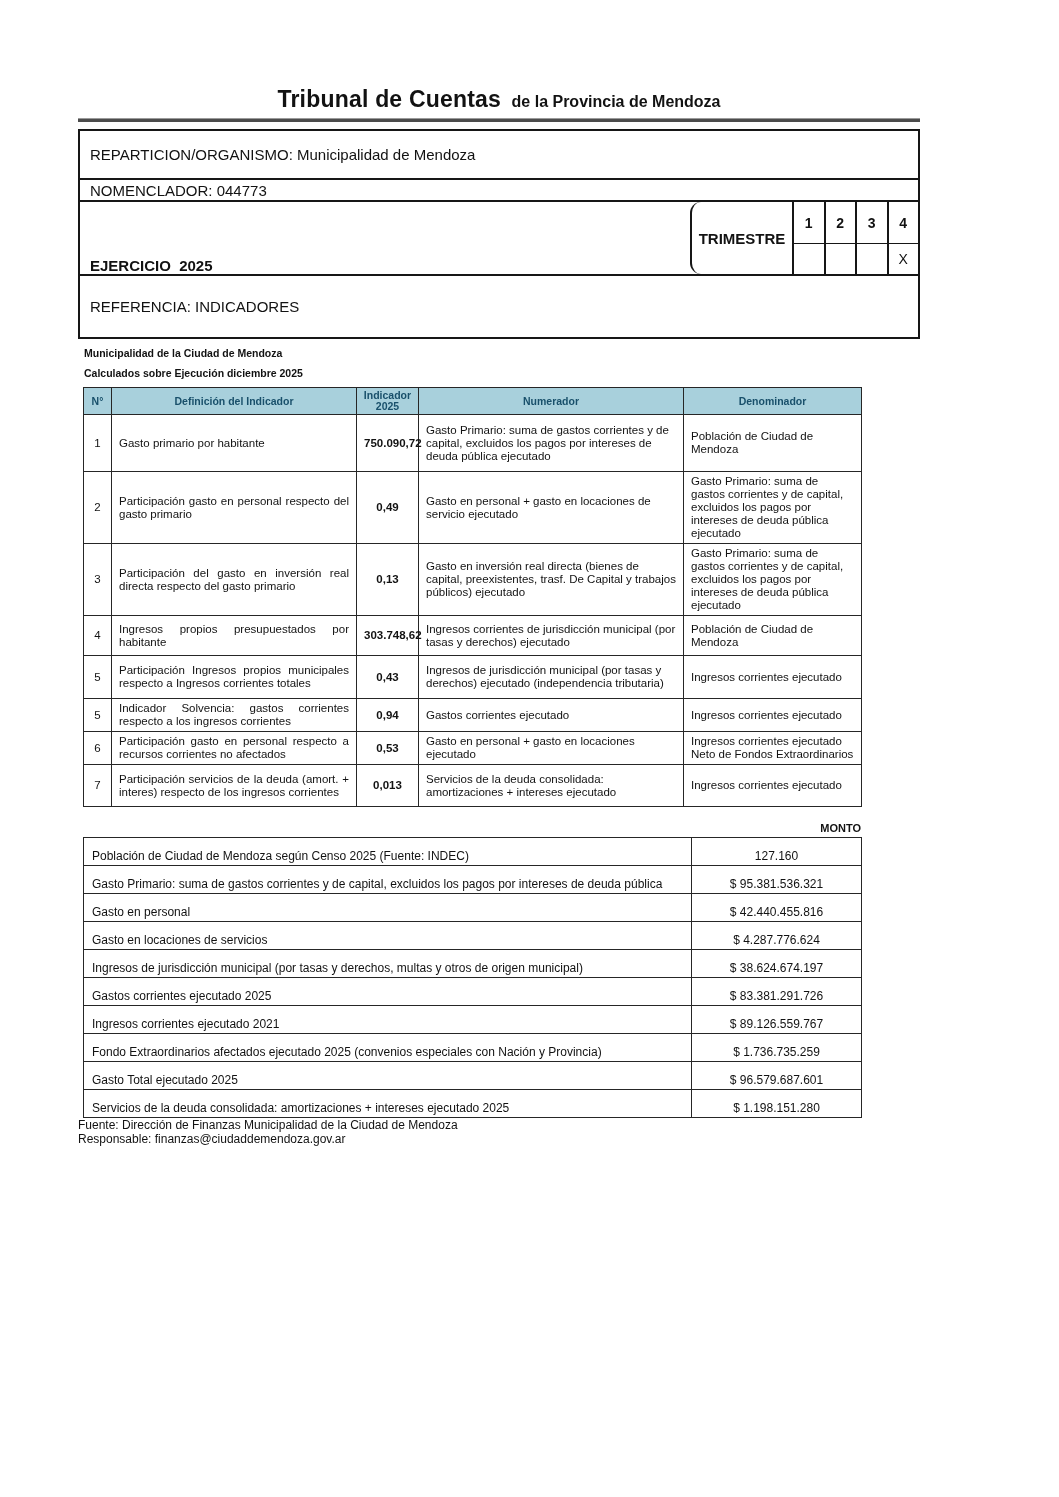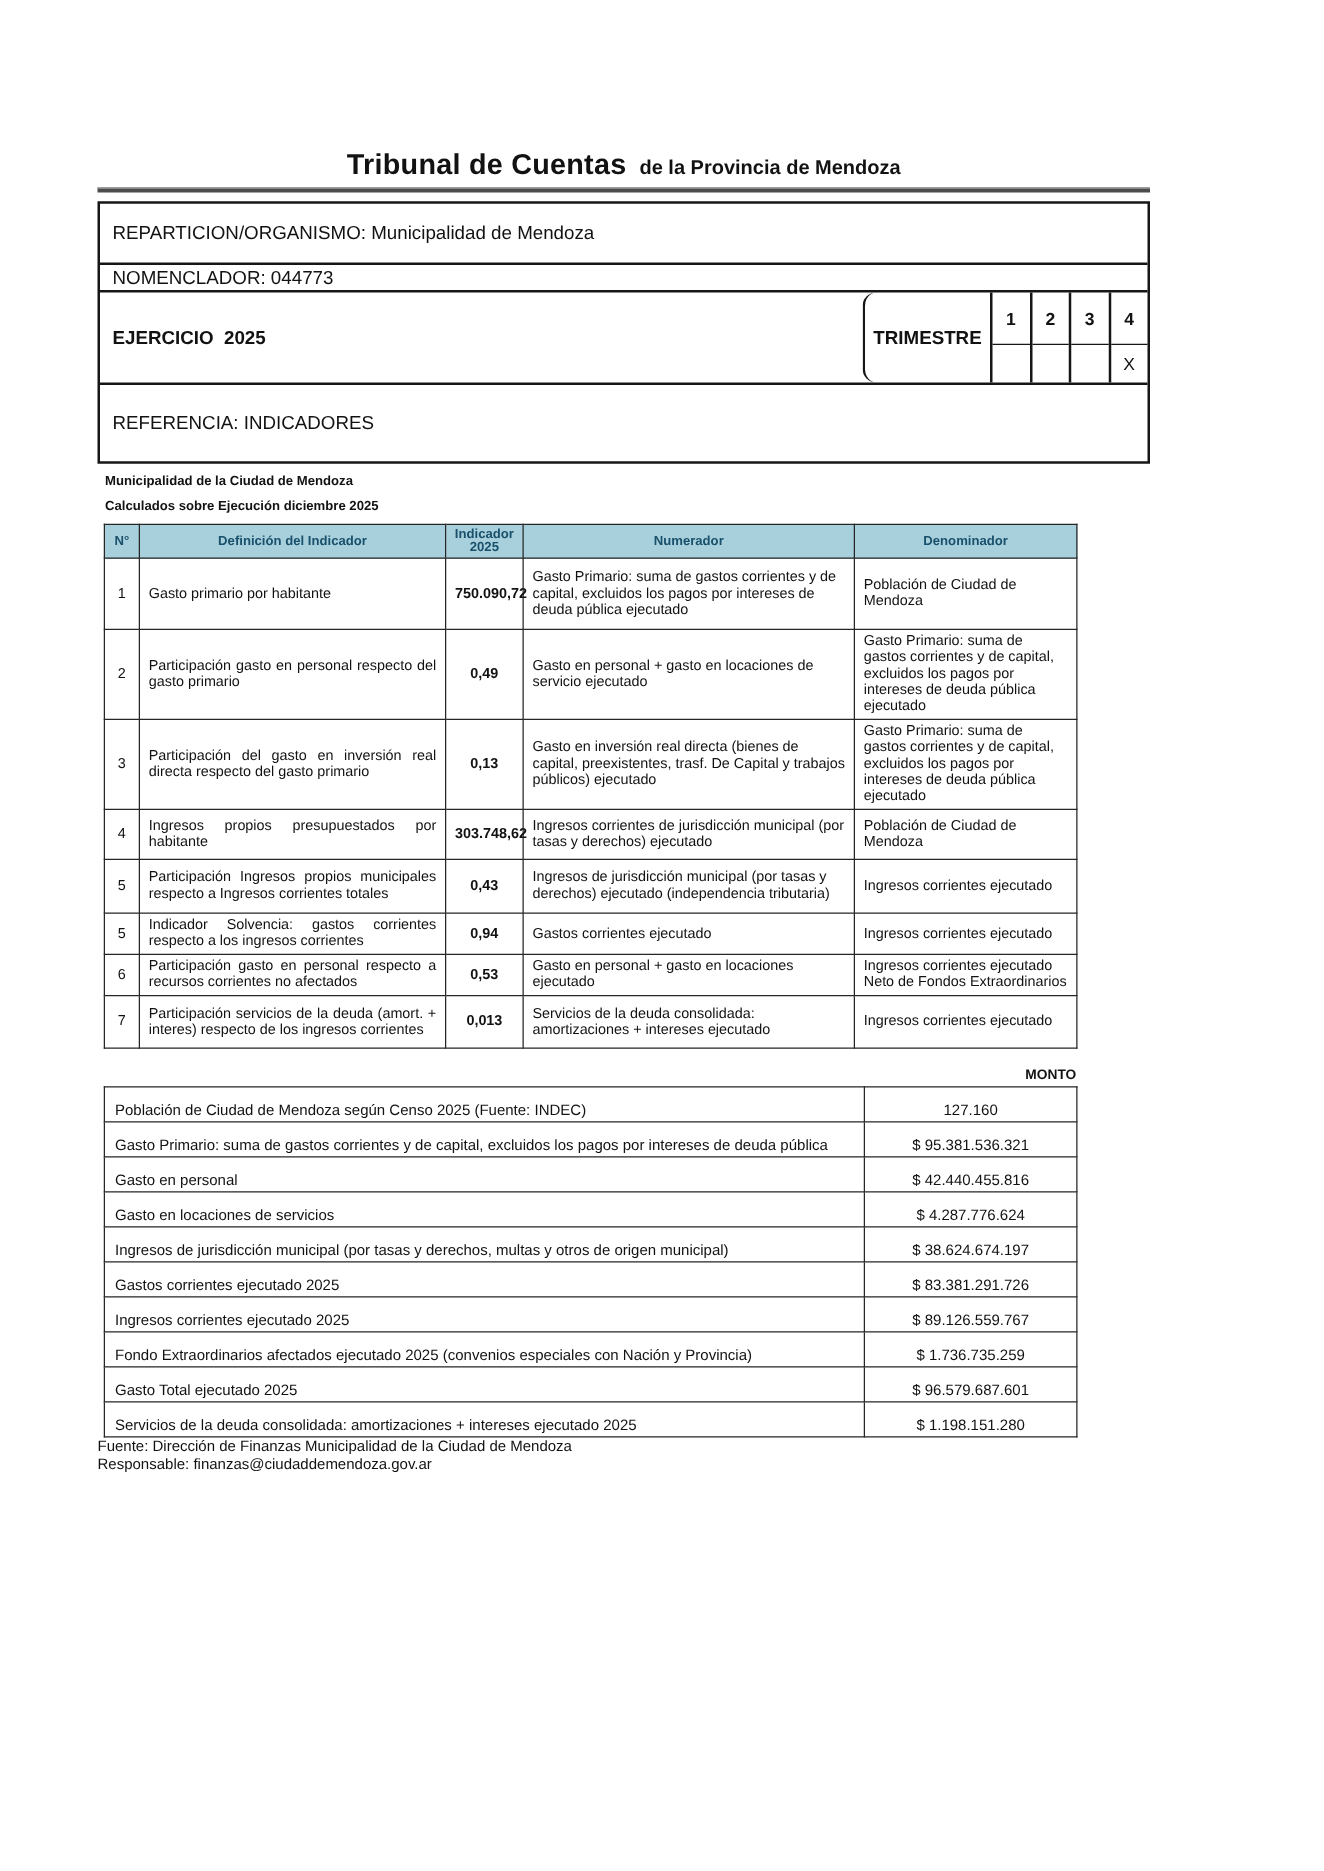--- a/index.html
+++ b/index.html
@@ -4,32 +4,32 @@
 <style>
   html, body { margin:0; padding:0; background:#ffffff; }
   body {
     width:1059px; height:1497px; overflow:hidden;
     font-family:"Liberation Sans", sans-serif; color:#121212;
     -webkit-font-smoothing:antialiased;
   }
   .content { margin-left:78px; width:842px; }
 
   
-  .title-wrap { padding-top:118px; text-align:center; white-space:nowrap; }
+  .title-wrap { padding-top:86px; text-align:center; white-space:nowrap; }
   .title-main { font-size:23px; font-weight:bold; letter-spacing:0.2px; }
   .title-sub  { font-size:16px; font-weight:bold; margin-left:6px; }
   .title-rule { margin-top:5px; height:3px; background:#4c4c4c; border-top:1px solid #9a9a9a; }
 
   
   .hbox { margin-top:7px; border:2px solid #161616; box-sizing:border-box; }
   .hrow  { box-sizing:border-box; font-size:15px; }
   .hrow1 { height:47px; display:flex; align-items:center; padding-left:10px; }
   .hrow2 { height:22px; border-top:2px solid #161616; display:flex; align-items:center; padding-left:10px; }
   .hrow3 { height:74px; border-top:2px solid #161616; display:flex; }
-  .ej-cell  { flex:1; display:flex; align-items:center; padding-left:10px; font-weight:bold; }
+  .ej-cell  { flex:1; display:flex; align-items:flex-end; padding-left:10px; font-weight:bold; }
   .ej-cell span { white-space:pre; }
   .tri-cell { width:100px; border-left:2px solid #161616; display:flex; align-items:center; justify-content:center; font-weight:bold;border-radius:11px; }
   .tri-grid { width:126px; display:flex; }
   .tri-col  { flex:1; border-left:2px solid #161616; display:flex; flex-direction:column; box-sizing:border-box; }
   .tri-top  { height:42px; box-sizing:border-box; display:flex; align-items:center; justify-content:center;
               font-weight:bold; font-size:14px; border-bottom:1px solid #161616; }
   .tri-bottom { flex:1; display:flex; align-items:center; justify-content:center; font-size:14px; }
   .hrow4 { height:63px; border-top:2px solid #161616; display:flex; align-items:center; padding-left:10px; }
 
   
@@ -220,21 +220,21 @@
       </tr>
       <tr>
         <td class="m-label">Ingresos de jurisdicción municipal (por tasas y derechos, multas y otros de origen municipal)</td>
         <td class="m-value">$ 38.624.674.197</td>
       </tr>
       <tr>
         <td class="m-label">Gastos corrientes ejecutado 2025</td>
         <td class="m-value">$ 83.381.291.726</td>
       </tr>
       <tr>
-        <td class="m-label">Ingresos corrientes ejecutado 2025</td>
+        <td class="m-label">Ingresos corrientes ejecutado 2021</td>
         <td class="m-value">$ 89.126.559.767</td>
       </tr>
       <tr>
         <td class="m-label">Fondo Extraordinarios afectados ejecutado 2025 (convenios especiales con Nación y Provincia)</td>
         <td class="m-value">$ 1.736.735.259</td>
       </tr>
       <tr>
         <td class="m-label">Gasto Total ejecutado 2025</td>
         <td class="m-value">$ 96.579.687.601</td>
       </tr>

